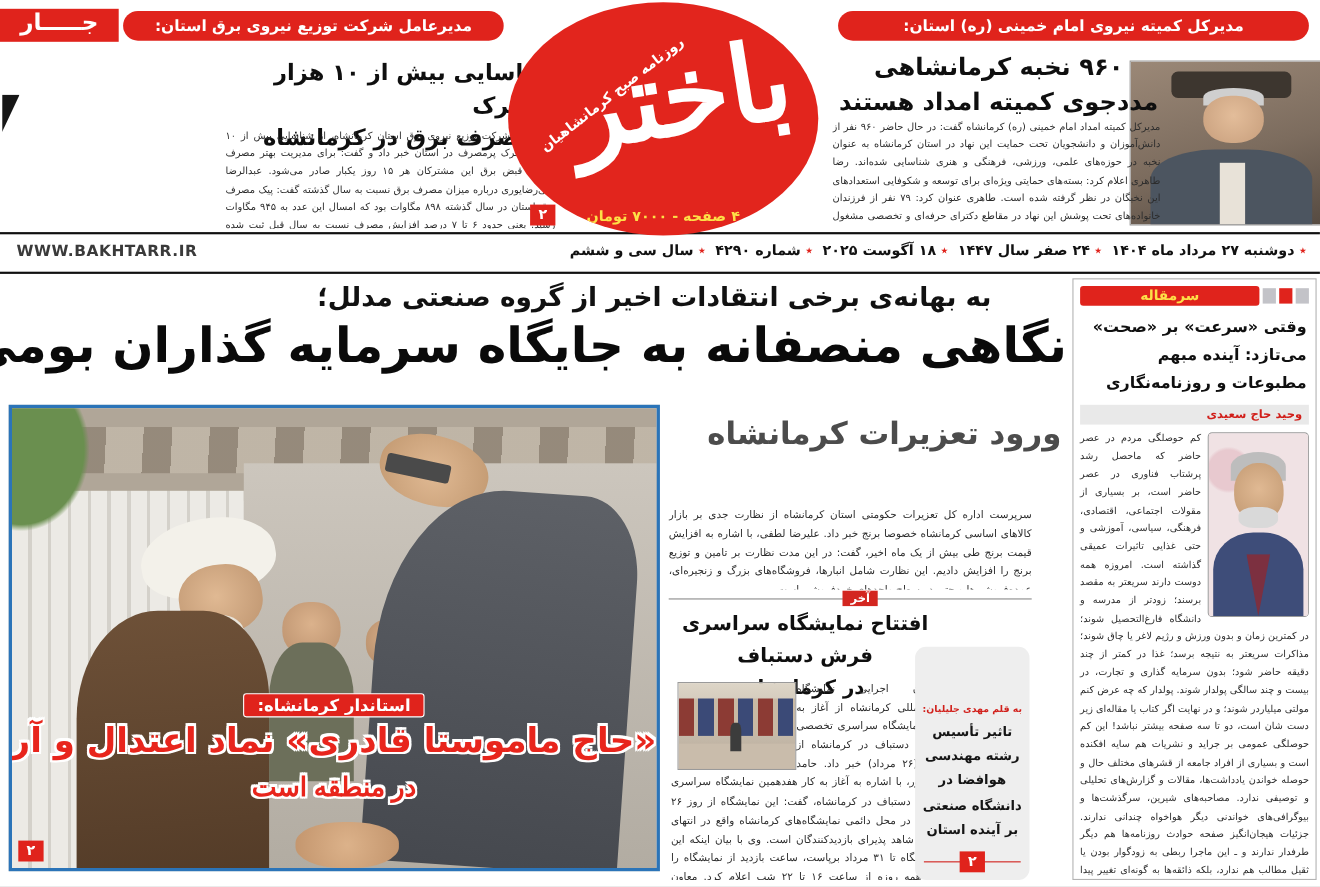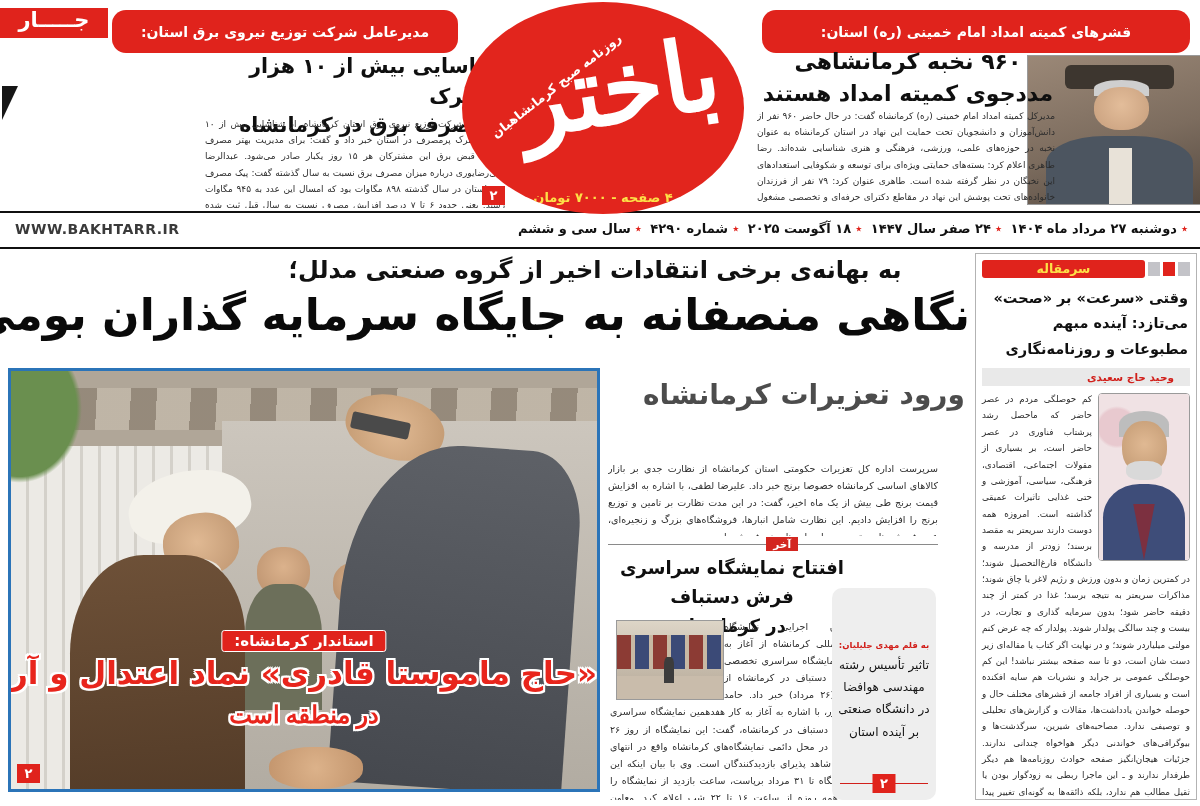--- a/index.html
+++ b/index.html
@@ -6,21 +6,21 @@
   html,body { background:#e9e9e9; }
   body { font-family:"DejaVu Sans", sans-serif; }
   #paper {
     position:relative; width:1200px; height:806px; background:#ffffff;
     margin:0 auto; overflow:hidden; direction:rtl; outline:1px solid #cfcfcf;
   }
   .abs { position:absolute; }
   .red-pill {
     background:#e0231c; color:#fff; font-weight:bold; font-size:14px;
     border-radius:14px; display:flex; align-items:center; justify-content:center;
-    height:43px; text-align:center;
+    height:27px; text-align:center;
   }
   .wedge { background:#161616; }
   .wedge.l { clip-path:polygon(0 0,100% 0,0 100%); }
   .wedge.r { clip-path:polygon(0 0,100% 0,100% 100%); }
   .badge2 {
     background:#e0231c; color:#fff; font-weight:bold; font-size:13px;
     width:23px; height:19px; display:flex; align-items:center; justify-content:center;
   }
   .body-text {
     font-size:9.5px; line-height:1.8; text-align:justify; color:#2c2c2c;
@@ -66,38 +66,38 @@
   }
   
   #mini-box { left:832px; top:588px; width:104px; height:212px; background:#eeeeee; border-radius:10px; text-align:center; }
   
   #editorial { left:975px; top:253px; width:222px; height:547px; border:1px solid #b3b3b3; background:#fff; padding:5px 6px; overflow:hidden; }
   #editorial .deco { display:flex; gap:3px; align-items:center; height:20px; }
   #editorial .sq { width:12px; height:14px; background:#c3c3c8; }
   #editorial .sq.red { background:#e0231c; }
   #editorial .pill { flex:1; background:#e0231c; color:#fde047; font-size:12.5px; font-weight:bold; text-align:center; border-radius:3px; line-height:18px; height:18px; }
   #editorial h3 { font-size:14.5px; line-height:1.75; text-align:right; margin:7px 2px 6px; color:#101010; }
-  #editorial .author { background:#e9e9e9; color:#d11f1a; font-weight:bold; font-size:10.5px; padding:3px 16px; margin-bottom:5px; }
+  #editorial .author { background:#e9e9e9; color:#d11f1a; font-weight:bold; font-size:10.5px; padding:3px 6px; margin-bottom:5px; }
   #editorial .ed-body { font-size:8.8px; line-height:1.86; text-align:justify; color:#2a2a2a; }
   .fl-photo { float:left; } .fr-photo { float:right; }
 </style>
 </head>
 <body>
 
 <div id="paper">
 
   <div class="abs" style="left:0;top:8px;width:108px;height:30px;background:#e0231c;color:#fff;font-weight:bold;font-size:21px;display:flex;justify-content:center;">
     <span>جـــــار</span>
   </div>
 
   <div class="abs red-pill" style="left:112px;top:10px;width:346px;">
     <span>مدیرعامل شرکت توزیع نیروی برق استان:</span>
   </div>
   <div class="abs red-pill" style="left:762px;top:10px;width:428px;">
-    <span>قشرهای کمیته امداد امام خمینی (ره) استان:</span>
+    <span>مدیرکل کمیته نیروی امام خمینی (ره) استان:</span>
   </div>
   <div class="abs wedge l" style="left:2px;top:86px;width:16px;height:34px;"></div>
   <div class="abs wedge r" style="left:1180px;top:84px;width:16px;height:38px;"></div>
 
   <div class="abs photo" style="left:12px;top:55px;width:185px;height:150px;">
     <div class="abs" style="inset:0;background:linear-gradient(165deg,#9b8877 0%,#7c6c5e 55%,#554a41 100%);"></div>
     <div class="abs" style="left:20%;top:6%;width:60%;height:16%;background:#3d362f;border-radius:6px;"></div>
     <div class="abs" style="left:36%;top:16%;width:30%;height:11%;background:#cfcfcf;border-radius:50% 50% 0 0;"></div>
     <div class="abs" style="left:36%;top:21%;width:30%;height:29%;background:radial-gradient(circle at 50% 42%,#e3bd9a,#c79e7c);border-radius:46%;"></div>
     <div class="abs" style="left:10%;bottom:0;width:80%;height:46%;background:#4c5560;border-radius:40% 40% 0 0;"></div>
@@ -177,21 +177,21 @@
       <div class="abs" style="inset:0;background:linear-gradient(#ddd5c7,#b5a897);"></div>
       <div class="abs" style="left:0;top:18%;width:100%;height:44%;background:repeating-linear-gradient(90deg,#8c3b34 0 14px,#c8b9a4 14px 18px,#3b4a77 18px 32px,#c8b9a4 32px 36px);"></div>
       <div class="abs" style="left:0;bottom:0;width:100%;height:30%;background:#c9bcab;"></div>
       <div class="abs" style="left:44%;top:46%;width:10%;height:34%;background:#3c3c3c;border-radius:30% 30% 0 0;"></div>
     </div>
     <div class="body-text">معاون اجرایی نمایشگاه بین‌المللی کرمانشاه از آغاز به کار نمایشگاه سراسری تخصصی فرش دستباف در کرمانشاه از روز (۲۶ مرداد) خبر داد. حامد وفایپور، با اشاره به آغاز به کار هفدهمین نمایشگاه سراسری فرش دستباف در کرمانشاه، گفت: این نمایشگاه از روز ۲۶ مرداد در محل دائمی نمایشگاه‌های کرمانشاه واقع در انتهای پارک شاهد پذیرای بازدیدکنندگان است. وی با بیان اینکه این نمایشگاه تا ۳۱ مرداد برپاست، ساعت بازدید از نمایشگاه را نیز همه روزه از ساعت ۱۶ تا ۲۲ شب اعلام کرد. معاون اجرایی نمایشگاه بین‌المللی کرمانشاه با بیان اینکه این نمایشگاه در فضایی بالغ بر ۱۷۰۰ مترمربع و در قالب بیش از ۴۰ غرفه دایر شده، افزود: در این نمایشگاه غرفه‌هایی از کرمانشاه، آذربایجان شرقی، مشهد، اصفهان، قم و کاشان حضور دارند.</div>
   </div>
 
   <div class="abs" id="mini-box">
     <div style="margin-top:52px;color:#d11f1a;font-size:8.5px;font-weight:bold;">به قلم مهدی جلیلیان:</div>
-    <div style="margin:4px 5px 0;font-size:12px;font-weight:normal;color:#151515;line-height:1.85;">تاثیر تأسیس رشته مهندسی هوافضا در دانشگاه صنعتی بر آینده استان</div>
+    <div style="margin:4px 5px 0;font-size:12px;font-weight:bold;color:#151515;line-height:1.85;">تاثیر تأسیس رشته مهندسی هوافضا در دانشگاه صنعتی بر آینده استان</div>
     <div style="position:absolute;bottom:8px;left:0;width:100%;height:18px;">
       <div style="position:absolute;top:9px;left:8px;right:8px;height:1px;background:#d11f1a;"></div>
       <div class="badge2" style="position:absolute;left:50%;top:0;transform:translateX(-50%);">۲</div>
     </div>
   </div>
 
   <div class="abs" id="editorial">
     <div class="deco">
       <div class="sq"></div>
       <div class="sq red"></div>

